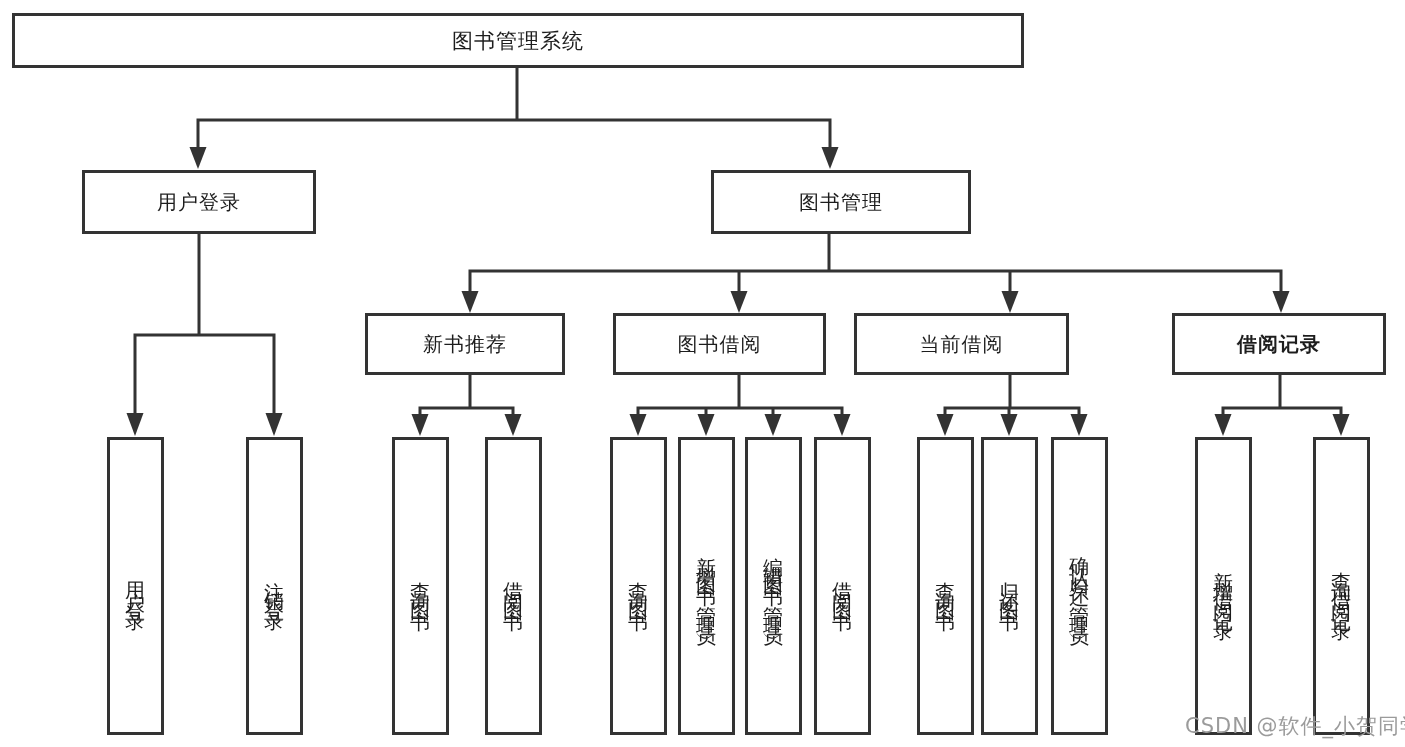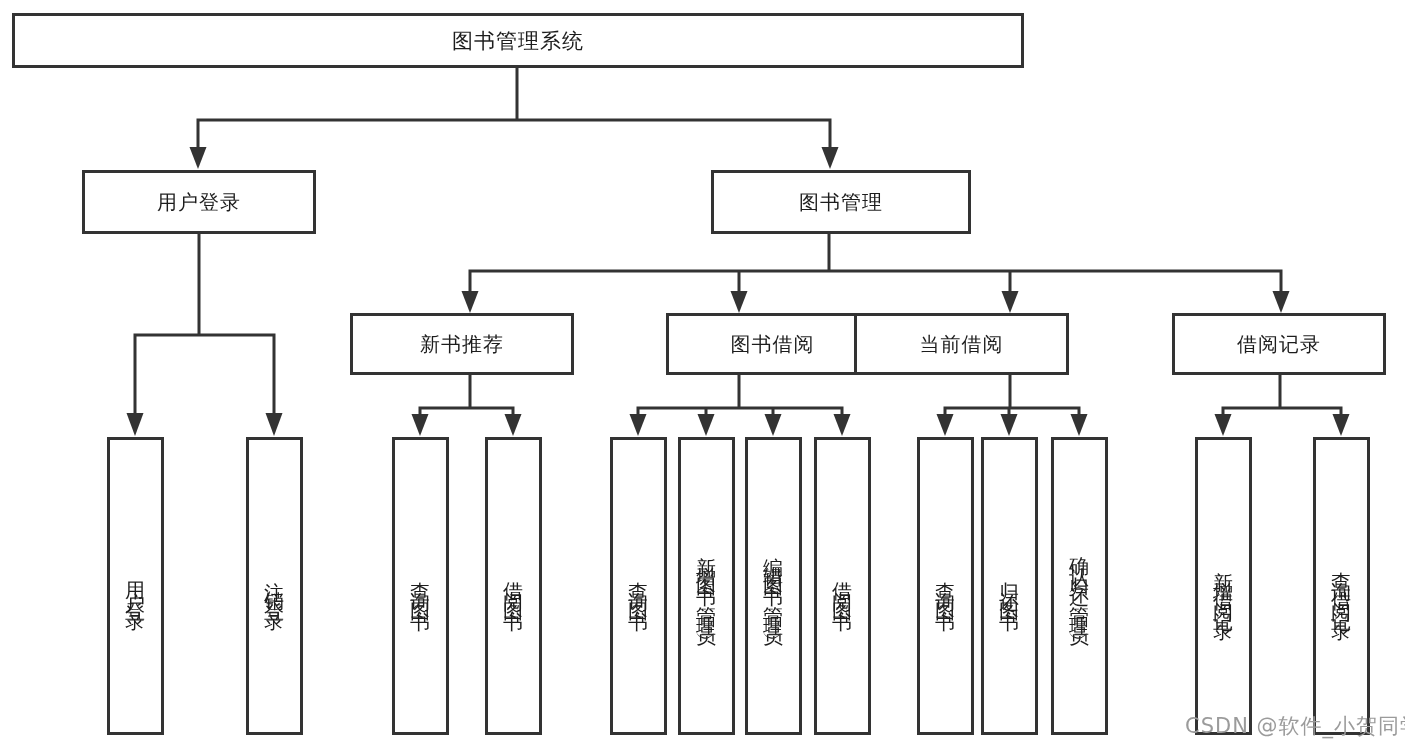--- a/index.html
+++ b/index.html
@@ -68,24 +68,24 @@
       <polygon points="1214.5,414 1231.5,414 1223,436"></polygon>
       <polygon points="1332.5,414 1349.5,414 1341,436"></polygon>
     </g>
   </svg>
 
   <div class="node root-node" style="left:12px;top:13px;width:1012px;height:55px;">图书管理系统</div>
 
   <div class="node" style="left:82px;top:170px;width:234px;height:64px;">用户登录</div>
   <div class="node" style="left:711px;top:170px;width:260px;height:64px;">图书管理</div>
 
-  <div class="node" style="left:350px;top:313px;width:224px;height:62px;">新书推荐</div>
-  <div class="node" style="left:666px;top:313px;width:213px;height:62px;">图书借阅</div>
+  <div class="node" style="left:365px;top:313px;width:200px;height:62px;">新书推荐</div>
+  <div class="node" style="left:613px;top:313px;width:213px;height:62px;">图书借阅</div>
   <div class="node" style="left:854px;top:313px;width:215px;height:62px;">当前借阅</div>
-  <div class="node" style="left:1172px;top:313px;width:214px;height:62px;">借阅记录</div>
+  <div class="node" style="left:1172px;top:313px;width:214px;height:62px;font-weight:bold;">借阅记录</div>
 
   <div class="node leaf" style="left:107px;top:437px;width:57px;height:298px;">用户登录</div>
   <div class="node leaf" style="left:246px;top:437px;width:57px;height:298px;">注销登录</div>
   <div class="node leaf" style="left:392px;top:437px;width:57px;height:298px;">查询图书</div>
   <div class="node leaf" style="left:485px;top:437px;width:57px;height:298px;">借阅图书</div>
   <div class="node leaf" style="left:610px;top:437px;width:57px;height:298px;">查询图书</div>
   <div class="node leaf" style="left:678px;top:437px;width:57px;height:298px;">新增图书（管理员）</div>
   <div class="node leaf" style="left:745px;top:437px;width:57px;height:298px;">编辑图书（管理员）</div>
   <div class="node leaf" style="left:814px;top:437px;width:57px;height:298px;">借阅图书</div>
   <div class="node leaf" style="left:917px;top:437px;width:57px;height:298px;">查询图书</div>

